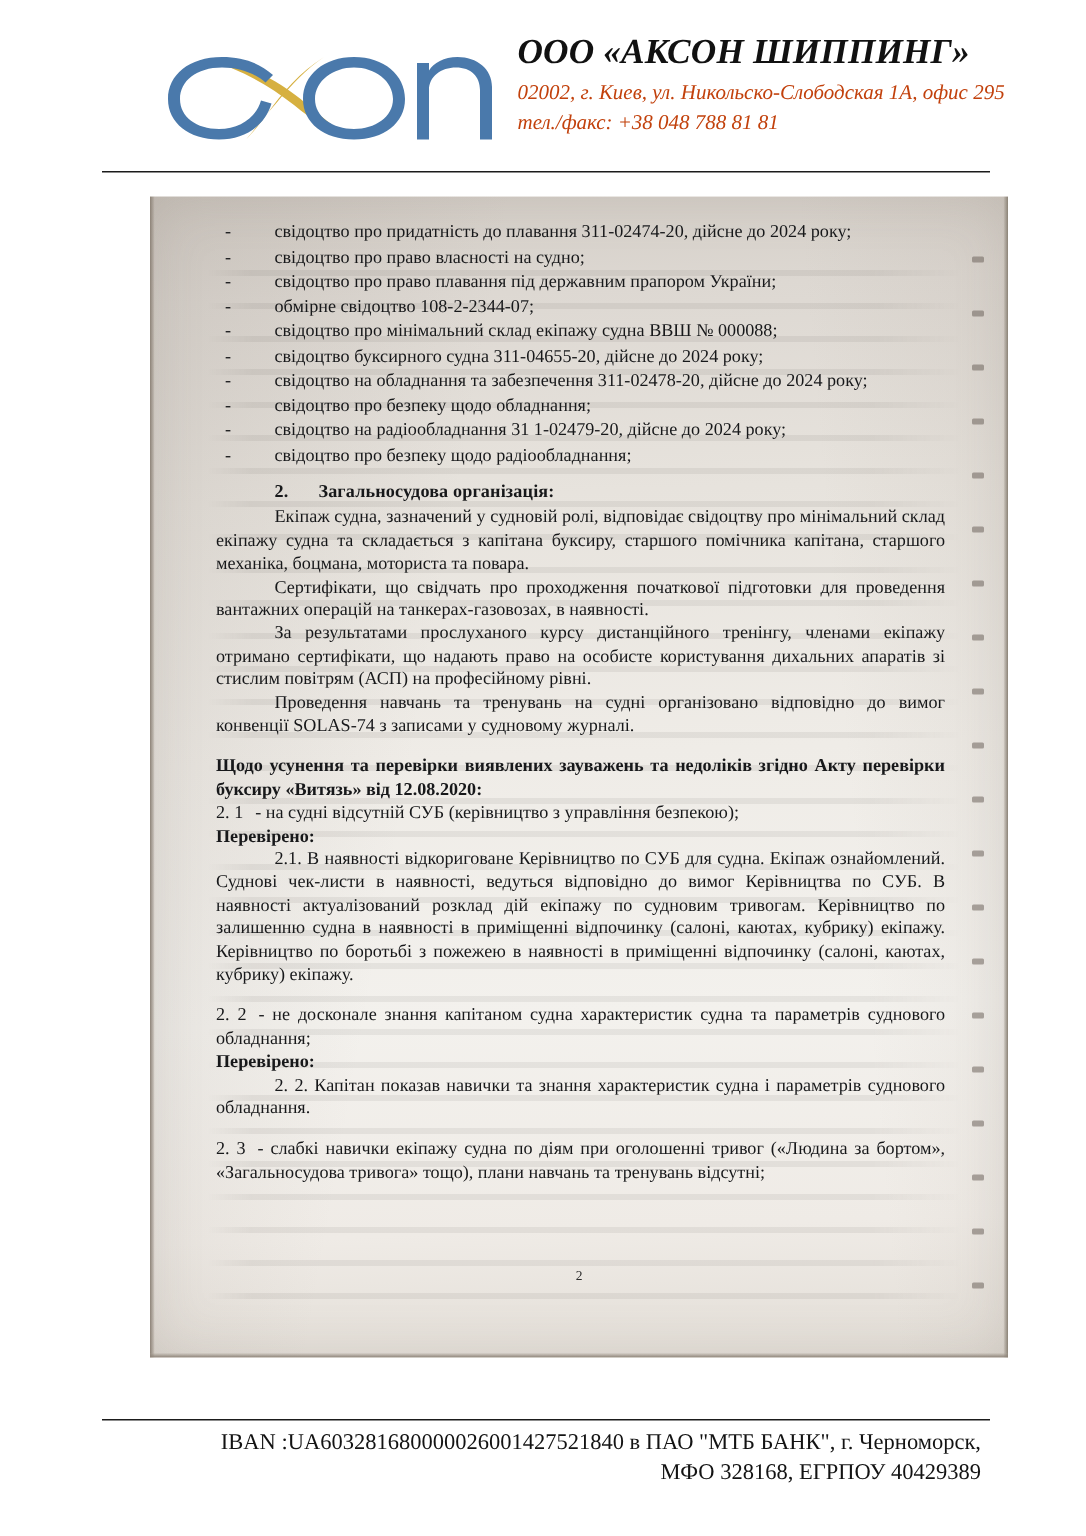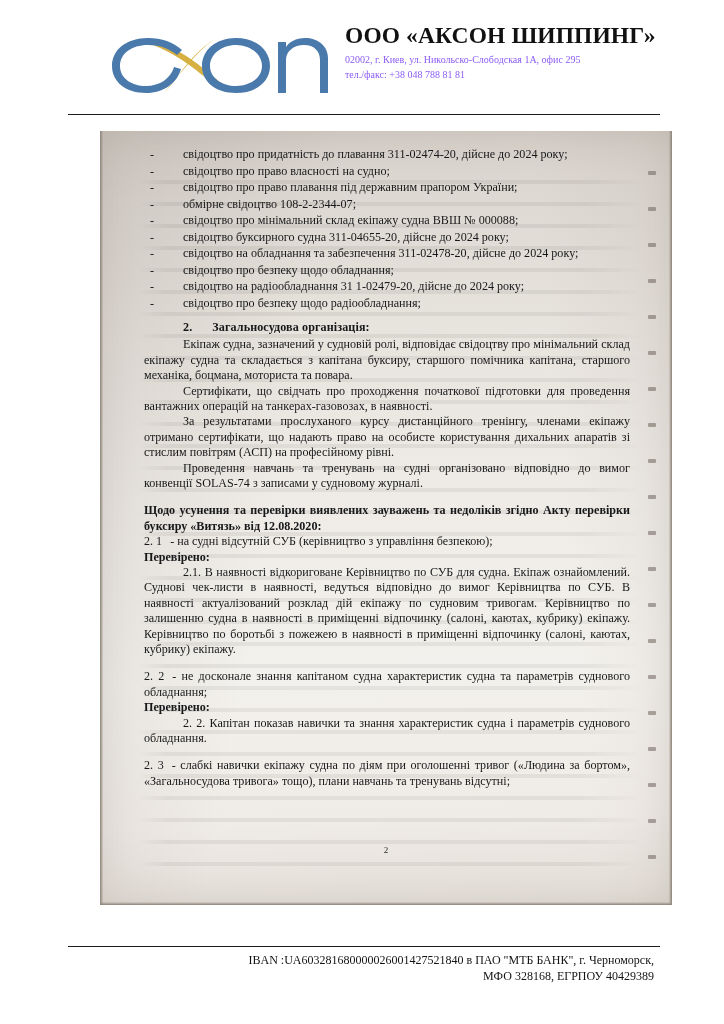--- a/index.html
+++ b/index.html
@@ -16,20 +16,21 @@
     overflow: hidden;
     position: relative;
   }
 
   
   .letterhead {
     position: absolute;
     top: 0; left: 0;
     width: 632px;
     height: 104px;
+    font-style: italic;
   }
   .logo-wrap {
     position: absolute;
     left: 104px;
     top: 24px;
     width: 224px;
     height: 74px;
   }
   .logo-wrap svg { display: block; width: 224px; height: 74px; }
 
@@ -43,23 +44,23 @@
     font-family: "Liberation Serif", "DejaVu Serif", serif;
     font-weight: bold;
     font-size: 23.5px;
     letter-spacing: 0.1px;
     line-height: 1.12;
     color: #111;
     white-space: nowrap;
   }
   .company-line {
     font-family: "Liberation Serif", "DejaVu Serif", serif;
-    font-size: 10px;
+    font-size: 14px;
     line-height: 1.43;
-    color: #8b5cf6;
+    color: #c2410c;
     white-space: nowrap;
   }
   .company-line.first { margin-top: 5px; }
 
   .header-rule {
     position: absolute;
     left: 68px;
     top: 114px;
     width: 592px;
     height: 0;
@@ -217,21 +218,21 @@
     border-top: 1.5px solid #1b1b1b;
   }
   .footer-text {
     position: absolute;
     left: 68px;
     top: 952px;
     width: 592px;
     text-align: right;
     padding-right: 6px;
     box-sizing: border-box;
-    font-size: 12px;
+    font-size: 15px;
     line-height: 1.36;
     color: #131313;
   }
   .footer-text div { white-space: nowrap; }
 </style>
 </head>
 <body>
 
 <div class="letterhead">
 

